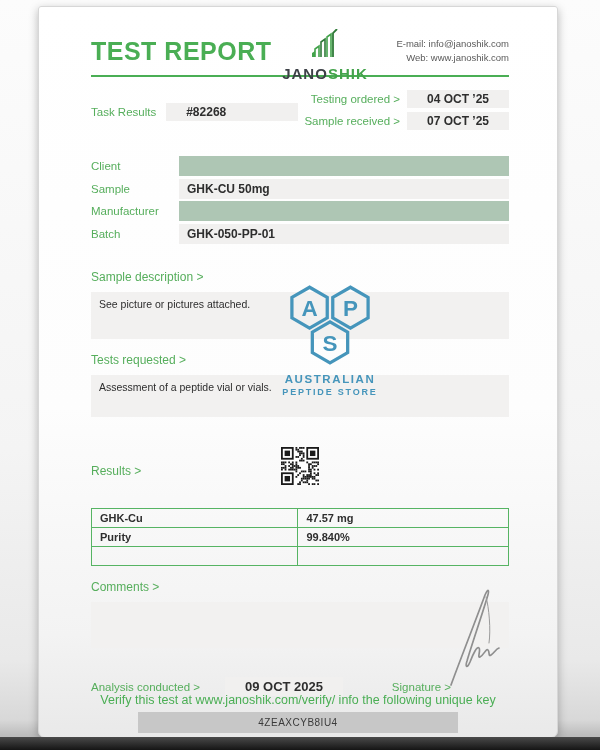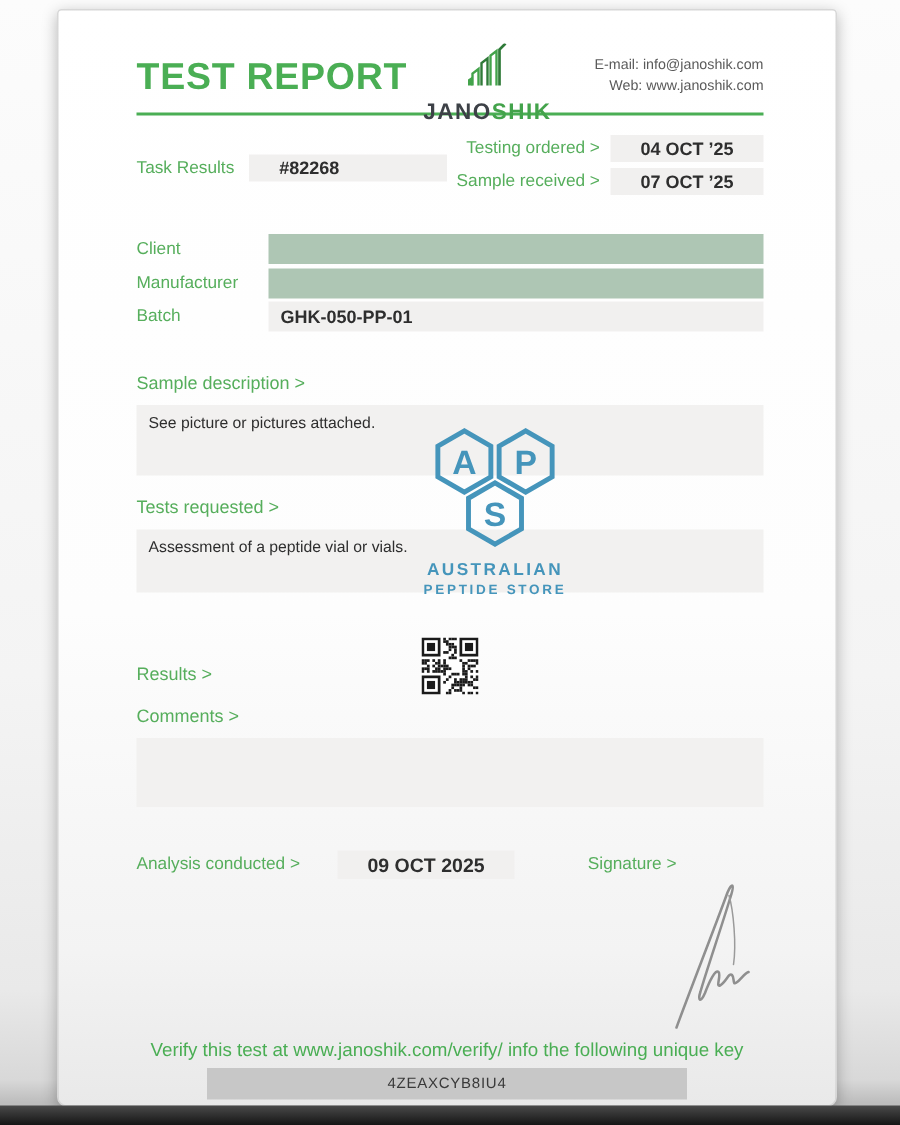--- a/index.html
+++ b/index.html
@@ -112,20 +112,24 @@
         <span class="lbl">Sample received &gt;</span>
         <span class="valbox date-box">07 OCT ’25</span>
       </div>
     </div>
   </div>
 
   <div class="fields">
     <div class="frow">
       <span class="lbl">Client</span>
       <span class="fval sage"></span>
+    </div>
+    <div class="frow">
+      <span class="lbl">Sample</span>
+      <span class="fval gray">GHK-CU 50mg</span>
     </div>
     <div class="frow">
       <span class="lbl">Manufacturer</span>
       <span class="fval sage"></span>
     </div>
     <div class="frow">
       <span class="lbl">Batch</span>
       <span class="fval gray">GHK-050-PP-01</span>
     </div>
   </div>
@@ -264,20 +268,36 @@
           <rect x="0" y="0" width="7" height="7" fill="#1a1a1a"></rect>
           <rect x="1" y="1" width="5" height="5" fill="#ffffff"></rect>
           <rect x="2" y="2" width="3" height="3" fill="#1a1a1a"></rect>
           <rect x="14" y="0" width="7" height="7" fill="#1a1a1a"></rect>
           <rect x="15" y="1" width="5" height="5" fill="#ffffff"></rect>
           <rect x="16" y="2" width="3" height="3" fill="#1a1a1a"></rect>
           <rect x="0" y="14" width="7" height="7" fill="#1a1a1a"></rect>
           <rect x="1" y="15" width="5" height="5" fill="#ffffff"></rect>
           <rect x="2" y="16" width="3" height="3" fill="#1a1a1a"></rect>
         </svg></div>
+    <table class="rtable">
+      <tbody>
+          <tr>
+        <td class="c1">GHK-Cu</td>
+        <td>47.57 mg</td>
+      </tr>
+      <tr>
+        <td class="c1">Purity</td>
+        <td>99.840%</td>
+      </tr>
+      <tr>
+        <td class="c1"></td>
+        <td></td>
+      </tr>
+    </tbody>
+      </table>
   </div>
 
   <div style="margin-top:14px;">
     <div class="sec-label">Comments &gt;</div>
     <div class="txtbox" style="height:46px;"></div>
   </div>
 
   <div class="analysis">
     <span class="lbl">Analysis conducted &gt;</span>
     <span class="valbox">09 OCT 2025</span>

